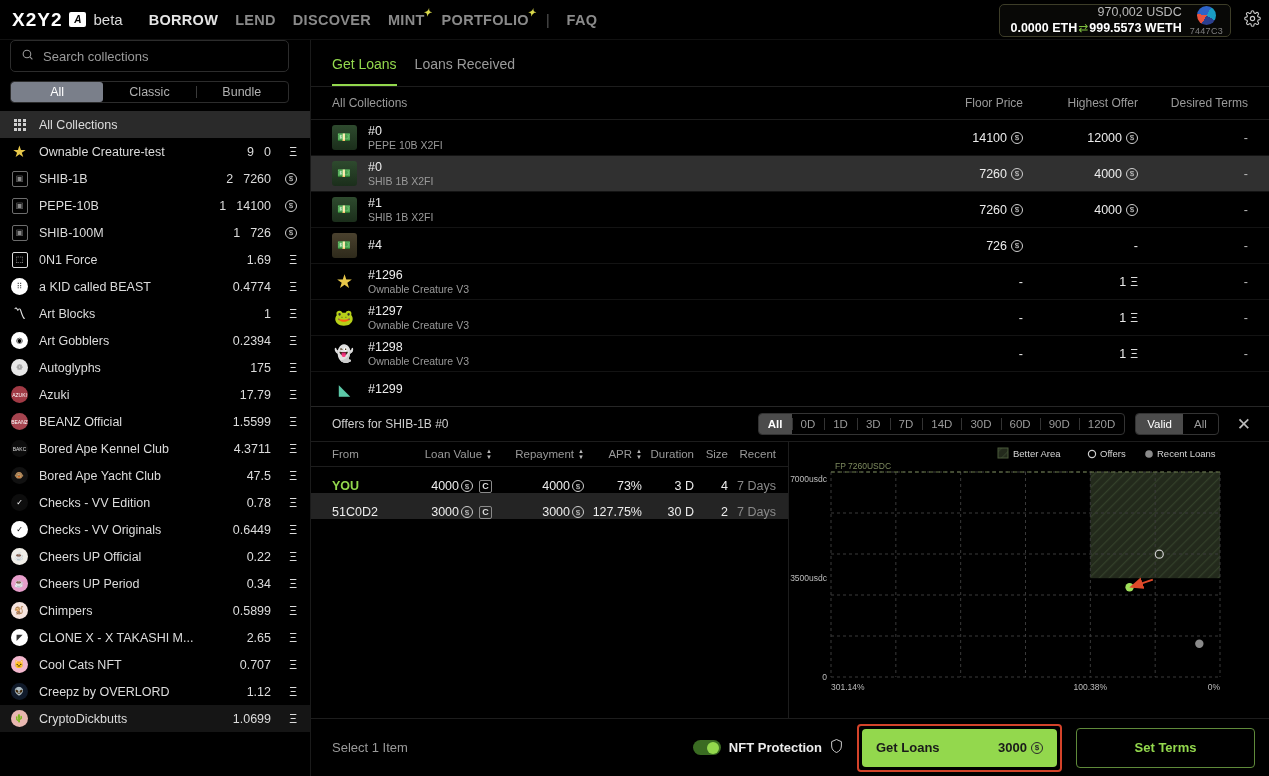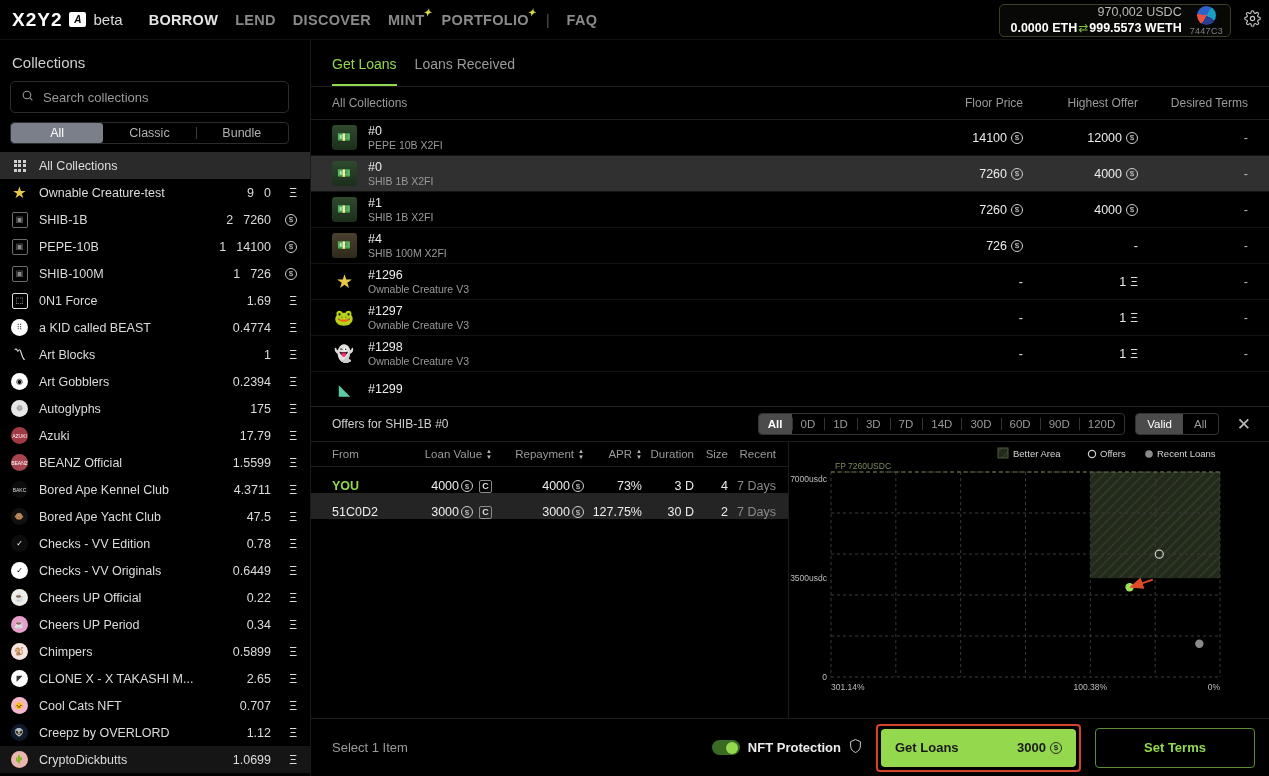--- a/index.html
+++ b/index.html
@@ -220,21 +220,21 @@
     border-radius: 4px; display: flex; align-items: center; justify-content: space-between;
     padding: 0 14px; font-size: 13px; font-weight: bold; cursor: pointer;
   }
   .btn-get .amt { display: flex; align-items: center; gap: 4px; }
   .usd-dark { width: 12px; height: 12px; border: 1px solid #2a2a2a; border-radius: 50%;
     font-size: 8px; display: flex; align-items: center; justify-content: center; color: #2a2a2a; }
   .btn-get-hl {
     border: 2px solid #d4432a; border-radius: 4px; padding: 3px;
   }
   .btn-terms {
-    width: 160px; height: 40px; border: 1px solid #5f8a3a; color: #93d84d; border-radius: 4px;
+    width: 179px; height: 40px; border: 1px solid #5f8a3a; color: #93d84d; border-radius: 4px;
     display: flex; align-items: center; justify-content: center; font-size: 13px;
     font-weight: bold; cursor: pointer;
   }
 </style>
 </head>
 <body>
 
 <div class="app">
 
   <div class="topbar">
@@ -272,21 +272,20 @@
       <svg width="17" height="17" viewBox="0 0 24 24" fill="none" stroke="#c8c8c8" stroke-width="1.6">
         <circle cx="12" cy="12" r="3"></circle>
         <path d="M19.4 15a1.6 1.6 0 0 0 .3 1.8l.1.1a2 2 0 1 1-2.8 2.8l-.1-.1a1.6 1.6 0 0 0-1.8-.3 1.6 1.6 0 0 0-1 1.5V21a2 2 0 1 1-4 0v-.1a1.6 1.6 0 0 0-1-1.5 1.6 1.6 0 0 0-1.8.3l-.1.1a2 2 0 1 1-2.8-2.8l.1-.1a1.6 1.6 0 0 0 .3-1.8 1.6 1.6 0 0 0-1.5-1H3a2 2 0 1 1 0-4h.1a1.6 1.6 0 0 0 1.5-1 1.6 1.6 0 0 0-.3-1.8l-.1-.1a2 2 0 1 1 2.8-2.8l.1.1a1.6 1.6 0 0 0 1.8.3H9a1.6 1.6 0 0 0 1-1.5V3a2 2 0 1 1 4 0v.1a1.6 1.6 0 0 0 1 1.5 1.6 1.6 0 0 0 1.8-.3l.1-.1a2 2 0 1 1 2.8 2.8l-.1.1a1.6 1.6 0 0 0-.3 1.8V9a1.6 1.6 0 0 0 1.5 1H21a2 2 0 1 1 0 4h-.1a1.6 1.6 0 0 0-1.5 1z"></path>
       </svg>
     </span>
   </div>
 
   <div class="body">
 
     <div class="sidebar">
-      <div class="side-title">Collections</div>
 
       <div class="search-box">
         <span>
           <svg width="13" height="13" viewBox="0 0 24 24" fill="none" stroke="#9a9a9a" stroke-width="2">
             <circle cx="11" cy="11" r="7"></circle>
               <line x1="16.5" y1="16.5" x2="21" y2="21"></line>
           </svg>
         </span>
         <input type="text" placeholder="Search collections" style="">
       </div>
@@ -613,21 +612,20 @@
             <div class="ncell fp">7260<span class="usd-glyph">$</span></div>
             <div class="ncell ho">4000<span class="usd-glyph">$</span></div>
             <div class="ncell dt">-</div>
           </div>
           <div class="nrow">
             <div class="nthumb">
               <div style="width:25px;height:25px;background:linear-gradient(#4a412e,#2e2a1b);display:flex;align-items:center;justify-content:center;font-size:11px;color:#cc9">💵</div>
             </div>
             <div class="nmeta">
               <span class="nid">#4</span>
-              <span class="nsub">SHIB 100M X2FI</span>
             </div>
             <div class="ncell fp">726<span class="usd-glyph">$</span></div>
             <div class="ncell ho">-</div>
             <div class="ncell dt">-</div>
           </div>
           <div class="nrow">
             <div class="nthumb">
               <span style="color:#e8c84a;font-size:19px">★</span>
             </div>
             <div class="nmeta">

